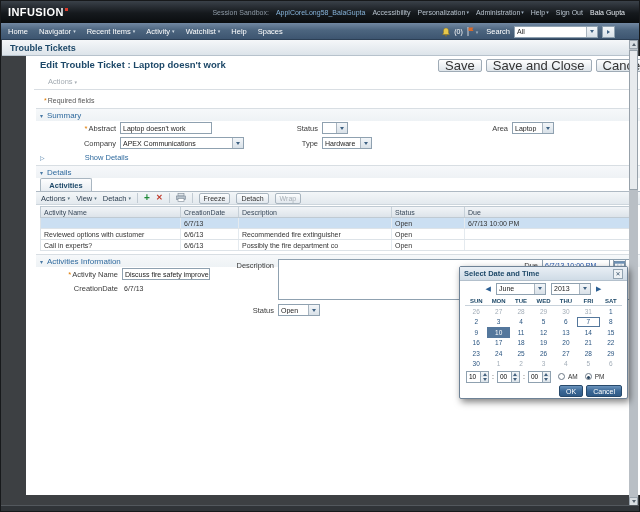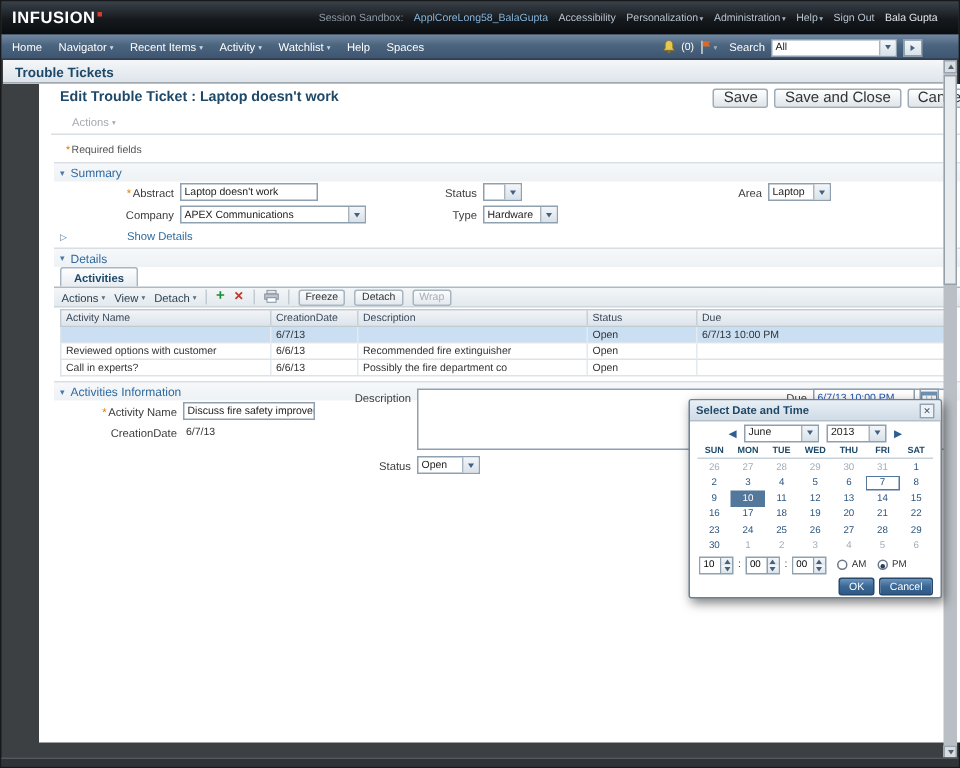--- a/index.html
+++ b/index.html
@@ -39,21 +39,21 @@
 
   
   .pageband { position:absolute; left:1px; top:39px; width:630px; height:16px;
     background:linear-gradient(#f5f7f9,#dde4ea); border-bottom:1px solid #b7c2cc; display:flex; align-items:center; }
   .pageband span { margin-left:8px; font-size:9px; font-weight:bold; color:#1d4868; }
 
   
   .content { position:absolute; left:1px; top:55px; width:630px; height:439px; background:#fff;margin-left:24px; }
   .heading { position:absolute; left:14px; top:3px; font-size:9.5px; font-weight:bold; color:#1d4868; }
   .hd-btns { position:absolute; right:6px; top:3px; display:flex; gap:4px; }
-  .btn { height:13px; padding:0 6px; font-size:10px; color:#333; background:linear-gradient(#fefefe,#dfe5ea); border:1px solid #9fabb6; border-radius:2px; display:flex; align-items:center; }
+  .btn { height:13px; padding:0 6px; font-size:13px; color:#333; background:linear-gradient(#fefefe,#dfe5ea); border:1px solid #9fabb6; border-radius:2px; display:flex; align-items:center; }
   .actions-dis { position:absolute; left:22px; top:21px; font-size:7.5px; color:#a3abb2; display:flex; gap:2px; align-items:center; }
   .div1 { position:absolute; left:8px; right:8px; top:33px; border-top:1px solid #d9dee3; }
   .required { position:absolute; left:18px; top:41px; font-size:7px; color:#555; }
   .req { color:#e07b00; margin-right:1px; }
 
   .sect { position:absolute; left:10px; right:10px; height:13px; display:flex; align-items:center; gap:4px; padding-left:4px;
     font-size:8px; color:#2f6a9e; background:linear-gradient(#f6f8fa,#eef2f5); border-top:1px solid #d8dee3; }
   .disc { font-size:6px; color:#4a7aa5; }
 
   .lbl { position:absolute; font-size:7.5px; color:#3b3b3b; text-align:right; white-space:nowrap; line-height:12px; }

